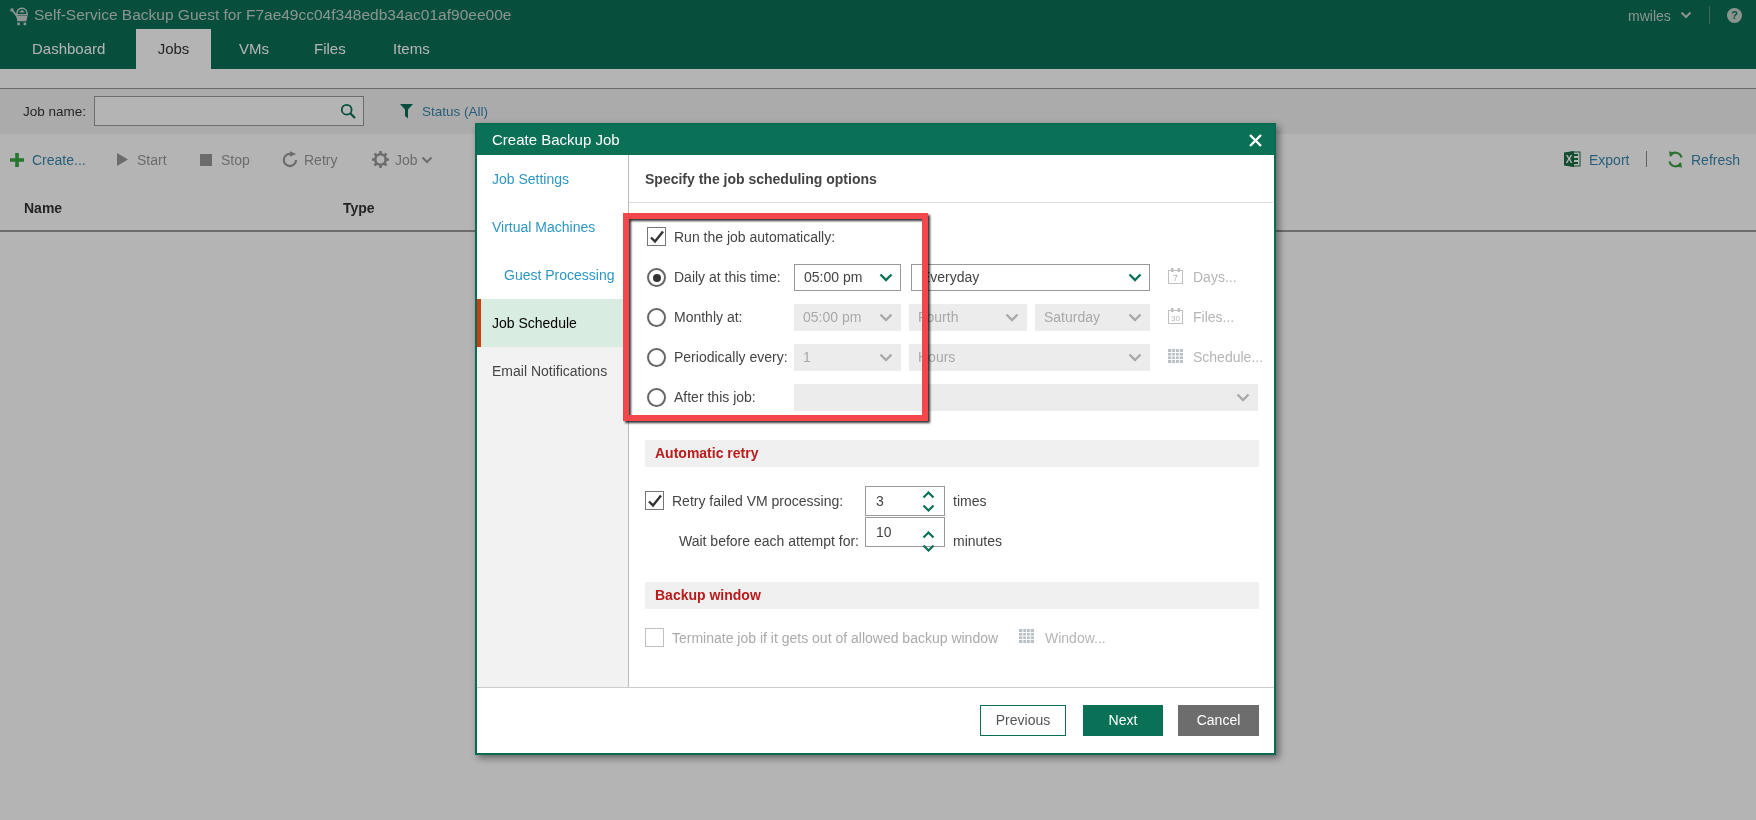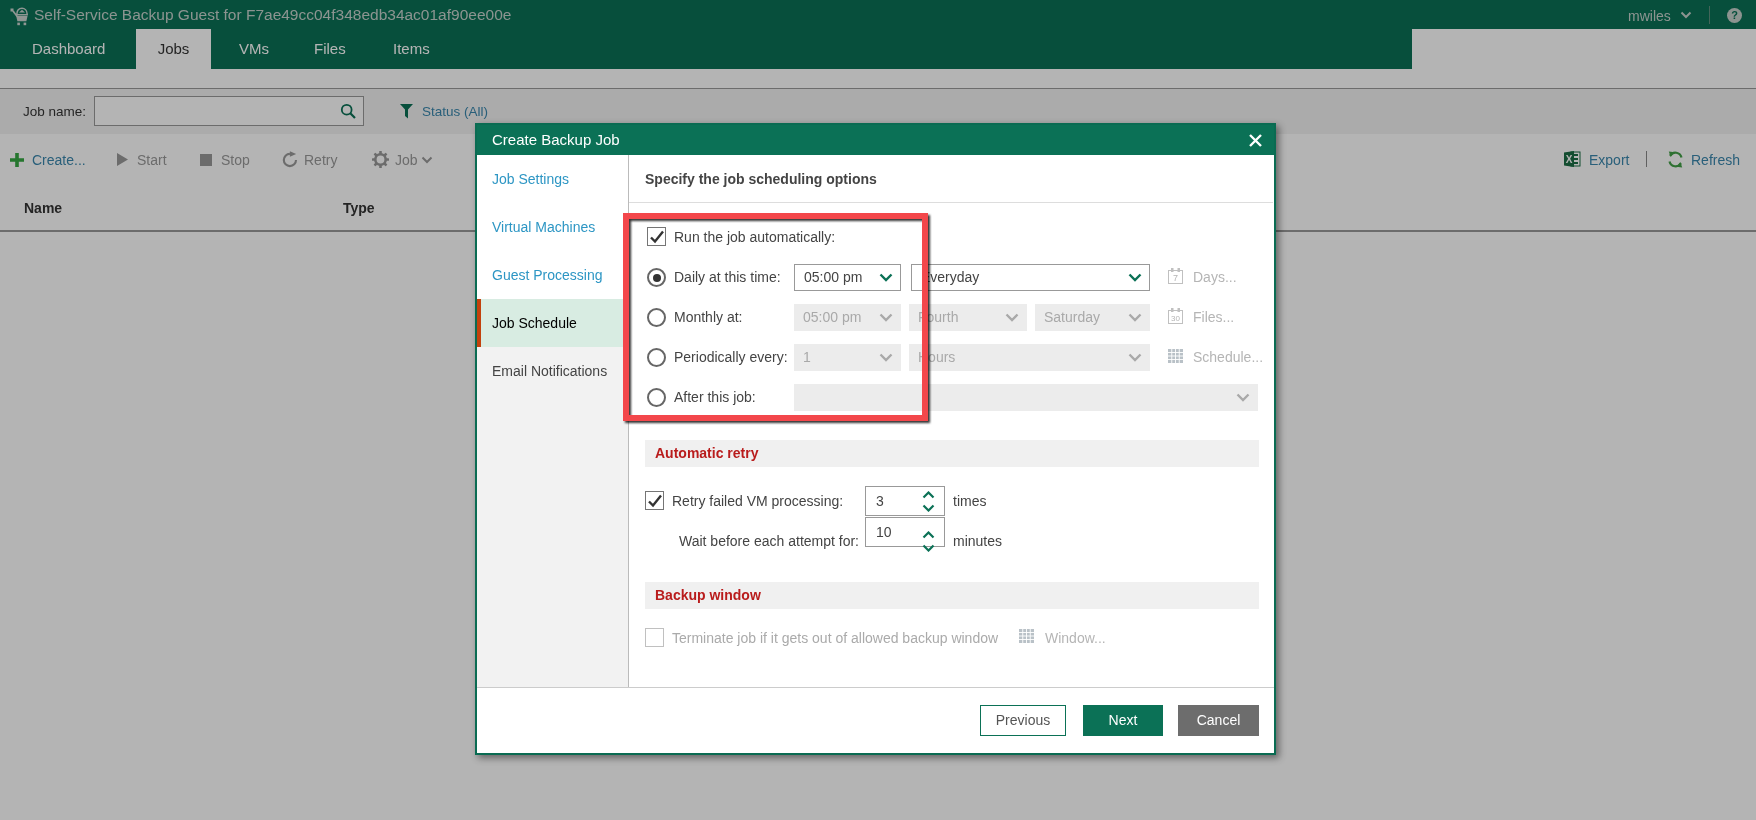--- a/index.html
+++ b/index.html
@@ -2,21 +2,21 @@
 <html><head>
 <meta charset="utf-8">
 <style>
 * { margin:0; padding:0; box-sizing:border-box; }
 html,body { width:1756px; height:820px; overflow:hidden; }
 body { font-family:"Liberation Sans", sans-serif; position:relative; background:#fff; }
 .abs { position:absolute; }
 
 
 #topbar { left:0; top:0; width:1756px; height:29px; background:#0a7156; }
-#nav { left:0; top:29px; width:1412px; height:40px; background:#0a7156; }
+#nav { left:0; top:29px; width:1756px; height:40px; background:#0a7156; }
 .navtab { position:absolute; top:0; height:40px; line-height:40px; color:#fff; font-size:15px; }
 #tab-jobs { background:#fff; color:#333; text-align:center; }
 #title { left:34px; top:6px; font-size:15.5px; color:#c7d2cd; }
 #mwiles { left:1628px; top:8px; font-size:14px; color:#c7d2cd; }
 #toolbar { left:0; top:88px; width:1756px; height:46px; background:#f2f2f2; border-top:1px solid #999; }
 #jobname { left:23px; top:104px; font-size:13.5px; color:#333; }
 #searchbox { left:94px; top:96px; width:270px; height:30px; background:#fff; border:1px solid #999; }
 #statuslbl { left:422px; top:104px; font-size:13.5px; color:#3a87ad; }
 .btnrow-txt { top:152px; font-size:14px; color:#999; }
 #name-h { left:24px; top:200px; font-size:14px; font-weight:bold; color:#333; }
@@ -165,21 +165,21 @@
 
 <div class="abs" id="modal">
   <div class="abs" id="mhead"></div>
   <div class="abs" id="mtitle">Create Backup Job</div>
   <svg class="abs icon" style="left:772px; top:9px;" width="13" height="13" viewBox="0 0 13 13">
       <path stroke="#fff" stroke-width="2.4" d="M1 1 L12 12 M12 1 L1 12"></path>
     </svg>
   <div class="abs" id="sidebar">
     <div class="sitem sblue" style="top:0px;">Job Settings</div>
     <div class="sitem sblue" style="top:48px;">Virtual Machines</div>
-    <div class="sitem sblue" style="top:96px;">Guest Processing</div>
+    <div class="sitem sblue" style="top:96px;margin-left:12px;">Guest Processing</div>
     <div class="sitem" id="sactive" style="top:144px;">Job Schedule</div>
     <div id="sgray"></div>
     <div class="sitem" style="top:192px; color:#444;">Email Notifications</div>
   </div>
   <div class="abs" id="content">
     <div class="abs" id="spec">Specify the job scheduling options</div>
     <div class="abs" id="spechr"></div>
 
     <div class="cb" style="left:18px; top:72px;"></div>
     <svg class="abs icon" style="left:20px; top:74px;" width="16" height="16" viewBox="0 0 16 16">

